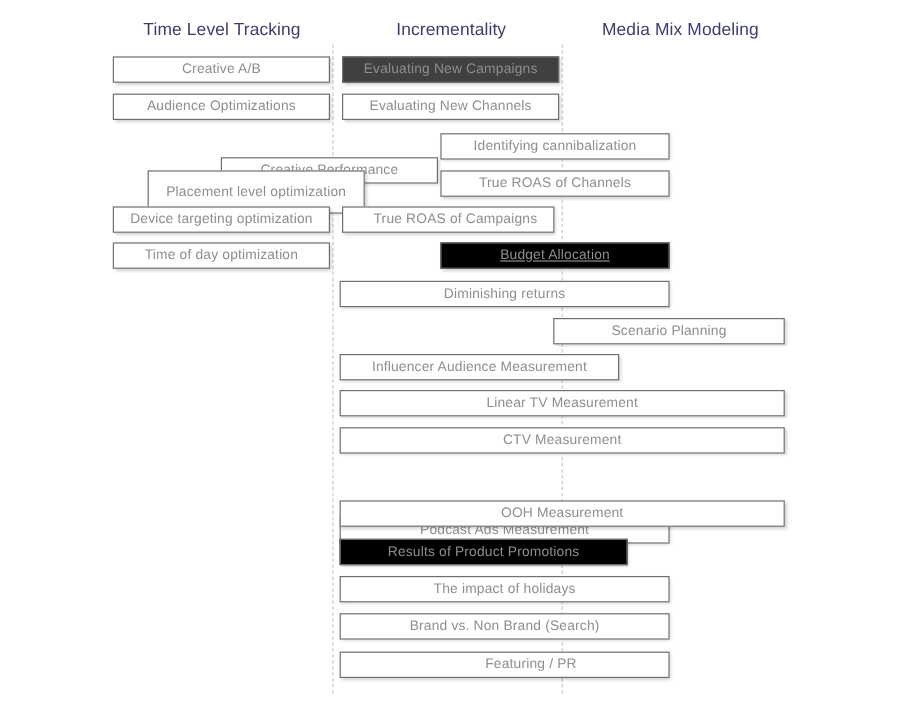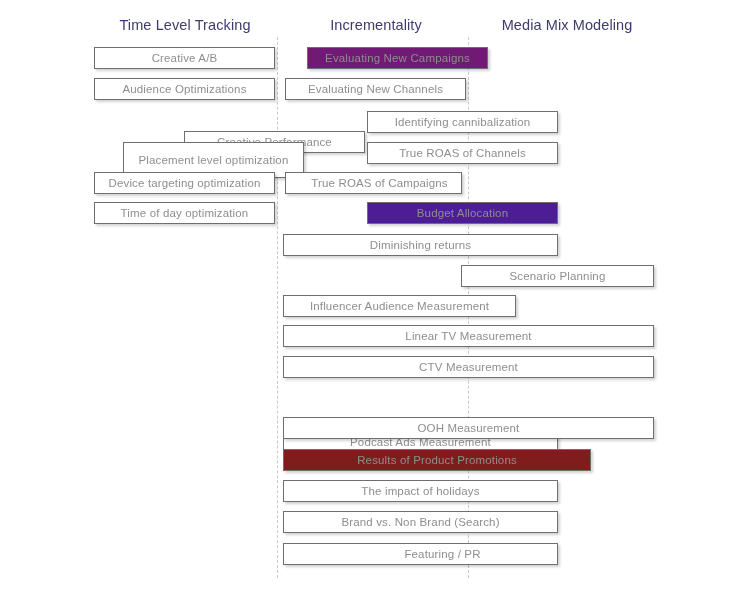--- a/index.html
+++ b/index.html
@@ -53,35 +53,35 @@
 </head>
 <body>
 
 <div id="diagram">
     <div class="col-header" style="left: 185px; top: 17px; color: rgb(61, 60, 110);">Time Level Tracking</div>
     <div class="col-header" style="left: 376px; top: 17px; color: rgb(61, 60, 110);">Incrementality</div>
     <div class="col-header" style="left: 567px; top: 17px; color: rgb(61, 60, 110);">Media Mix Modeling</div>
     <div class="divider" style="left: 277px; top: 37px; height: 541px; border-left-color: rgb(201, 201, 201);"></div>
     <div class="divider" style="left: 468px; top: 37px; height: 541px; border-left-color: rgb(201, 201, 201);"></div>
     <div class="box" style="left: 94px; top: 47px; width: 181px; height: 22px; background: rgb(255, 255, 255); border-color: rgb(111, 111, 111); color: rgb(142, 142, 142);">Creative A/B</div>
-    <div class="box" style="left: 285px; top: 47px; width: 181px; height: 22px; background: #701a75; border-color: rgb(111, 111, 111); color: rgb(142, 142, 142); margin-left: 22px;">Evaluating New Campaigns</div>
+    <div class="box" style="left: 285px; top: 47px; width: 181px; height: 22px; background: #404040; border-color: rgb(111, 111, 111); color: rgb(142, 142, 142);">Evaluating New Campaigns</div>
     <div class="box" style="left: 94px; top: 78px; width: 181px; height: 22px; background: rgb(255, 255, 255); border-color: rgb(111, 111, 111); color: rgb(142, 142, 142);">Audience Optimizations</div>
     <div class="box" style="left: 285px; top: 78px; width: 181px; height: 22px; background: rgb(255, 255, 255); border-color: rgb(111, 111, 111); color: rgb(142, 142, 142);">Evaluating New Channels</div>
     <div class="box" style="left: 184px; top: 111px; width: 181px; height: 22px; background: rgb(255, 255, 255); border-color: rgb(111, 111, 111); color: rgb(142, 142, 142); margin-top: 20px;">Creative Performance</div>
     <div class="box" style="left: 367px; top: 111px; width: 191px; height: 22px; background: rgb(255, 255, 255); border-color: rgb(111, 111, 111); color: rgb(142, 142, 142);">Identifying cannibalization</div>
     <div class="box" style="left: 123px; top: 142px; width: 181px; height: 36px; background: rgb(255, 255, 255); border-color: rgb(111, 111, 111); color: rgb(142, 142, 142);">Placement level optimization</div>
     <div class="box" style="left: 367px; top: 142px; width: 191px; height: 22px; background: rgb(255, 255, 255); border-color: rgb(111, 111, 111); color: rgb(142, 142, 142);">True ROAS of Channels</div>
     <div class="box" style="left: 94px; top: 172px; width: 181px; height: 22px; background: rgb(255, 255, 255); border-color: rgb(111, 111, 111); color: rgb(142, 142, 142);">Device targeting optimization</div>
     <div class="box" style="left: 285px; top: 172px; width: 177px; height: 22px; background: rgb(255, 255, 255); border-color: rgb(111, 111, 111); color: rgb(142, 142, 142); padding-left: 12px;">True ROAS of Campaigns</div>
     <div class="box" style="left: 94px; top: 202px; width: 181px; height: 22px; background: rgb(255, 255, 255); border-color: rgb(111, 111, 111); color: rgb(142, 142, 142);">Time of day optimization</div>
-    <div class="box" style="left: 367px; top: 202px; width: 191px; height: 22px; background: #4c1d95; border-color: rgb(111, 111, 111); color: rgb(142, 142, 142);">Budget Allocation</div>
+    <div class="box" style="left: 367px; top: 202px; width: 191px; height: 22px; background: #000000; border-color: rgb(111, 111, 111); color: rgb(142, 142, 142); text-decoration: underline;">Budget Allocation</div>
     <div class="box" style="left: 283px; top: 234px; width: 275px; height: 22px; background: rgb(255, 255, 255); border-color: rgb(111, 111, 111); color: rgb(142, 142, 142);">Diminishing returns</div>
     <div class="box" style="left: 461px; top: 265px; width: 193px; height: 22px; background: rgb(255, 255, 255); border-color: rgb(111, 111, 111); color: rgb(142, 142, 142);">Scenario Planning</div>
     <div class="box" style="left: 283px; top: 295px; width: 233px; height: 22px; background: rgb(255, 255, 255); border-color: rgb(111, 111, 111); color: rgb(142, 142, 142);">Influencer Audience Measurement</div>
     <div class="box" style="left: 283px; top: 325px; width: 371px; height: 22px; background: rgb(255, 255, 255); border-color: rgb(111, 111, 111); color: rgb(142, 142, 142);">Linear TV Measurement</div>
     <div class="box" style="left: 283px; top: 356px; width: 371px; height: 22px; background: rgb(255, 255, 255); border-color: rgb(111, 111, 111); color: rgb(142, 142, 142);">CTV Measurement</div>
     <div class="box" style="left: 283px; top: 387px; width: 275px; height: 22px; background: rgb(255, 255, 255); border-color: rgb(111, 111, 111); color: rgb(142, 142, 142); margin-top: 44px;">Podcast Ads Measurement</div>
     <div class="box" style="left: 283px; top: 417px; width: 371px; height: 22px; background: rgb(255, 255, 255); border-color: rgb(111, 111, 111); color: rgb(142, 142, 142);">OOH Measurement</div>
-    <div class="box" style="left: 283px; top: 449px; width: 308px; height: 22px; background: #7f1d1d; border-color: rgb(111, 111, 111); color: rgb(142, 142, 142);">Results of Product Promotions</div>
+    <div class="box" style="left: 283px; top: 449px; width: 240px; height: 22px; background: #000000; border-color: rgb(111, 111, 111); color: rgb(142, 142, 142);">Results of Product Promotions</div>
     <div class="box" style="left: 283px; top: 480px; width: 275px; height: 22px; background: rgb(255, 255, 255); border-color: rgb(111, 111, 111); color: rgb(142, 142, 142);">The impact of holidays</div>
     <div class="box" style="left: 283px; top: 511px; width: 275px; height: 22px; background: rgb(255, 255, 255); border-color: rgb(111, 111, 111); color: rgb(142, 142, 142);">Brand vs. Non Brand (Search)</div>
     <div class="box" style="left: 283px; top: 543px; width: 275px; height: 22px; background: rgb(255, 255, 255); border-color: rgb(111, 111, 111); color: rgb(142, 142, 142); padding-left: 44px;">Featuring / PR</div>
   </div>
 
 </body></html>

